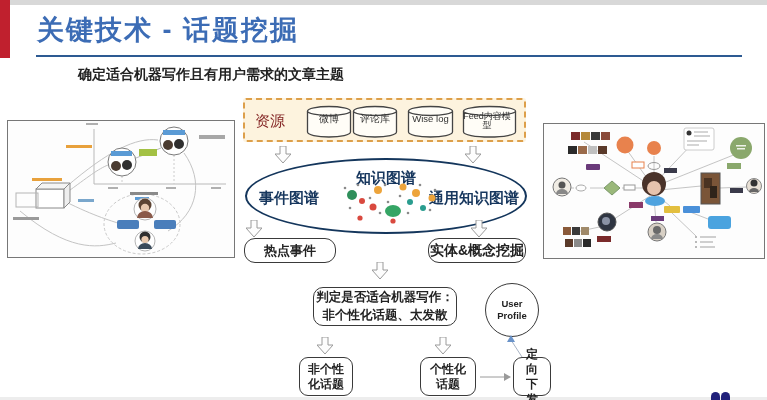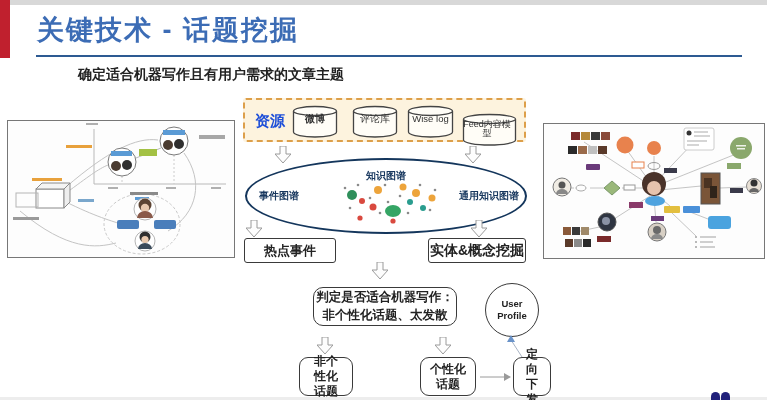--- a/index.html
+++ b/index.html
@@ -18,50 +18,50 @@
 
   
   .panel{position:absolute;background:#fdfdfd;border:1px solid #777;}
   #left-panel{left:7px;top:120px;width:226px;height:136px;}
   #right-panel{left:543px;top:123px;width:220px;height:134px;}
   .panel svg{display:block;}
 
   
   #resource-box{position:absolute;left:243px;top:98px;width:283px;height:44px;
     border:2px dashed #dd9f4a;background:#fdf3de;border-radius:3px;box-sizing:border-box;}
-  #resource-label{position:absolute;left:10px;top:12px;font-size:15px;font-weight:bold;color:#1d4ed8;}
+  #resource-label{position:absolute;left:10px;top:12px;font-size:15px;font-weight:normal;color:#7f1d1d;}
   .cyl{position:absolute;top:5px;height:34px;}
   .cyl svg{position:absolute;left:0;top:0;}
   .cyl .cyl-text{position:absolute;left:0;top:9px;width:100%;text-align:center;
     font-size:10px;color:#333;line-height:1.05;}
-  #cyl-1{left:47px;width:46px;font-weight:bold;}
+  #cyl-1{left:61px;width:46px;}
   #cyl-2{left:107px;width:46px;}
   #cyl-3{left:162px;width:47px;}
-  #cyl-4{left:217px;width:50px;margin-top:8px;}
+  #cyl-4{left:217px;width:50px;}
   #cyl-4 .cyl-text{top:7px;font-size:9px;}
   #cyl-3 .cyl-text{font-size:9.5px;}
 
   
   #graph-ellipse{position:absolute;left:245px;top:158px;width:282px;height:76px;
     border:2px solid #14365c;border-radius:50%;background:#fff;box-sizing:border-box;}
-  .ellipse-label{position:absolute;font-size:10px;font-weight:bold;color:#17375e;white-space:nowrap;}
+  .ellipse-label{position:absolute;font-size:15px;font-weight:bold;color:#17375e;white-space:nowrap;}
   #lbl-event{left:12px;top:29px;}
   #lbl-knowledge{left:50%;transform:translateX(-50%);top:9px;}
   #lbl-general{right:6px;top:29px;}
   #dots-svg{position:absolute;left:93px;top:20px;}
 
   
-  .fbox{position:absolute;background:#fff;border:1.5px solid #3a3a3a;border-radius:3px;
+  .fbox{position:absolute;background:#fff;border:1.5px solid #3a3a3a;border-radius:11px;
     display:flex;align-items:center;justify-content:center;text-align:center;
     font-weight:bold;color:#222;box-sizing:border-box;}
   #box-hot{left:244px;top:238px;width:92px;height:25px;font-size:13px;}
   #box-entity{left:428px;top:238px;width:98px;height:25px;font-size:14px;}
   #box-judge{left:313px;top:287px;width:144px;height:39px;border-radius:10px;
     font-size:12.5px;flex-direction:column;line-height:1.4;}
-  #box-nonperso{left:299px;top:357px;width:54px;height:39px;border-radius:9px;font-size:12px;line-height:1.25;padding:14px;}
+  #box-nonperso{left:299px;top:357px;width:54px;height:39px;border-radius:9px;font-size:12px;line-height:1.25;padding:8px;}
   #box-perso{left:420px;top:357px;width:56px;height:39px;border-radius:9px;font-size:12px;line-height:1.25;padding:8px;}
   #box-target{left:513px;top:357px;width:38px;height:39px;border-radius:9px;font-size:12px;line-height:1.25;padding:18px;}
   #user-circle{left:485px;top:283px;width:54px;height:54px;border-radius:50%;
     border-width:1.6px;font-size:9.5px;line-height:1.3;padding:4px;}
 
   .harrow{position:absolute;width:16px;height:17px;}
   .thin-arrow{position:absolute;}
 
   
   .logo-dome{position:absolute;width:9px;height:8px;background:#20207a;border-radius:5px 5px 0 0;}

